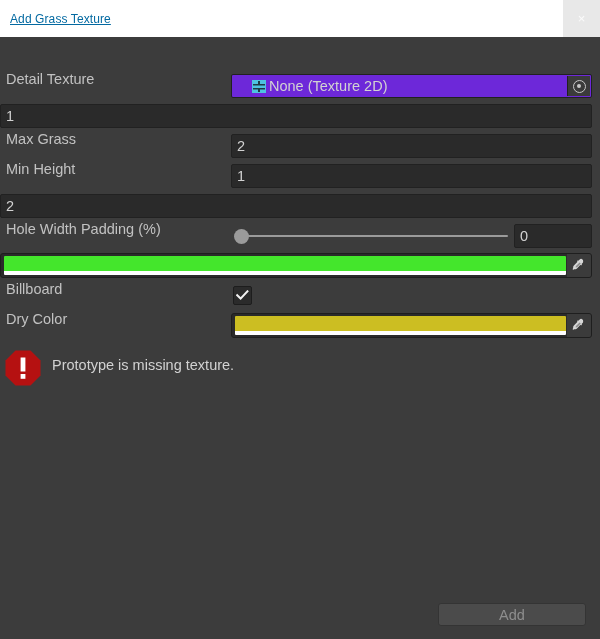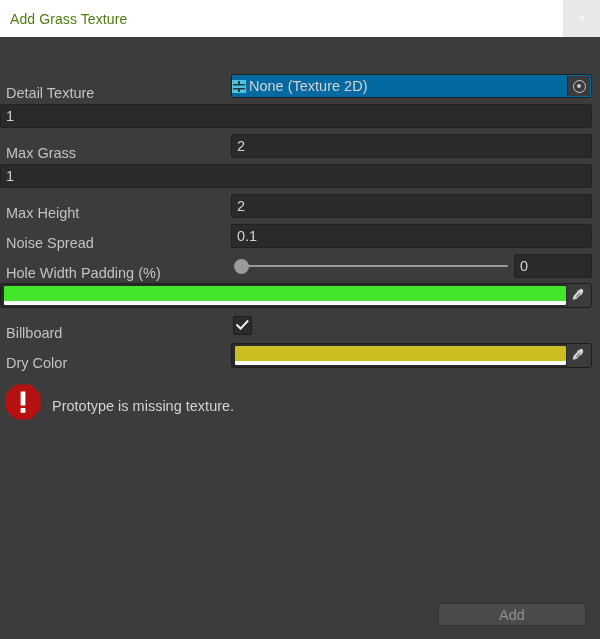--- a/index.html
+++ b/index.html
@@ -27,25 +27,26 @@
   
   .titlebar {
     position: relative;
     height: 37px;
     background: #ffffff;
     flex: 0 0 auto;
     display: flex;
     align-items: center;
   }
   .titlebar-title {
-    font-size: 14px;
-    color: #4d7c0f;
+    font-size: 12px;
+    color: #0369a1;
     padding-left: 10px;
     letter-spacing: 0.1px;
     user-select: none;
+    text-decoration: underline;
   }
   .close-button {
     position: absolute;
     right: 0;
     top: 0;
     width: 37px;
     height: 37px;
     background: #e8e8e8;
     display: flex;
     align-items: center;
@@ -69,21 +70,21 @@
   .body {
     flex: 1 1 auto;
     position: relative;
     background: #3c3c3c;
   }
 
   .row {
     position: relative;
     height: 30px;
     display: flex;
-    align-items: flex-end;
+    align-items: flex-start;
     box-sizing: border-box;
   }
   .row-label {
     width: 231px;
     padding-left: 6px;
     box-sizing: border-box;
     font-size: 14.5px;
     color: #c2c2c2;
     user-select: none;
     white-space: nowrap;
@@ -116,27 +117,27 @@
     white-space: nowrap;
   }
 
   
   .objectfield {
     position: absolute;
     left: 0;
     right: 8px;
     top: 3px;
     height: 24px;
-    background: #0369a1;
+    background: #6d28d9;
     border: 1px solid #212121;
     border-radius: 2px;
     box-sizing: border-box;
     display: flex;
     align-items: center;
-    padding-left: 0;
+    padding-left: 20px;
     overflow: hidden;
   }
   .objectfield .obj-label {
     font-size: 14.5px;
     color: #d2d2d2;
     white-space: nowrap;
     margin-left: 3px;
   }
   .tex-icon {
     width: 14px;
@@ -267,21 +268,21 @@
     align-items: center;
     justify-content: center;
   }
 
   
   .helpbox {
     position: relative;
     margin: 6px 8px 0 4px;
     min-height: 46px;
     display: flex;
-    align-items: center;
+    align-items: flex-start;
     padding-top: 2px;
   }
   .error-icon {
     flex: 0 0 auto;
     width: 38px;
     height: 38px;
     position: relative;
   }
   .error-text {
     font-size: 14.5px;
@@ -364,39 +365,33 @@
     </div>
 
     <div class="row">
       <div class="row-label">Max Grass</div>
       <div class="row-field">
         <div class="textfield">2</div>
       </div>
     </div>
 
     <div class="row">
+      <div class="row-label">Min Height</div>
       <div class="row-field">
         <div class="textfield">1</div>
       </div>
     </div>
 
     <div class="row">
-      <div class="row-label">Max Height</div>
       <div class="row-field">
         <div class="textfield">2</div>
       </div>
     </div>
 
 
-    <div class="row">
-      <div class="row-label">Noise Spread</div>
-      <div class="row-field">
-        <div class="textfield">0.1</div>
-      </div>
-    </div>
 
     <div class="row">
       <div class="row-label">Hole Width Padding (%)</div>
       <div class="row-field">
         <div class="slider-wrap">
           <div class="slider-track"></div>
           <div class="slider-handle" style="left: 3px;"></div>
         </div>
         <div class="slider-value">0</div>
       </div>

